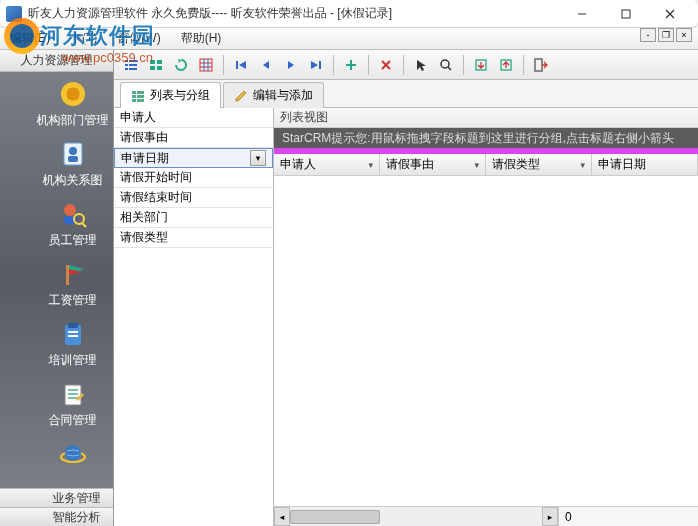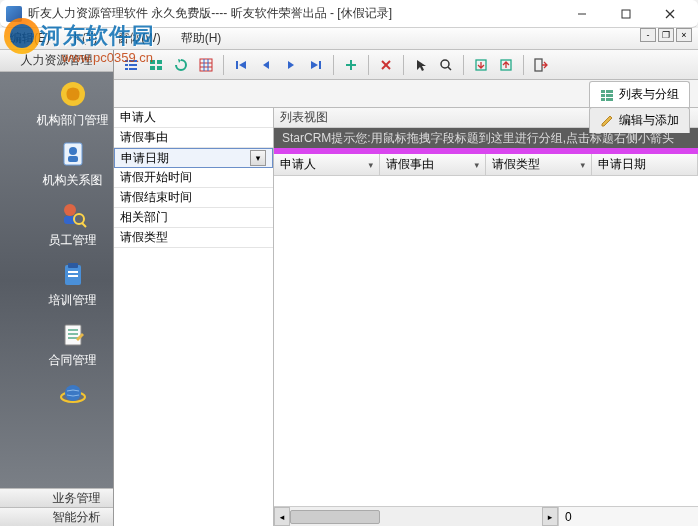--- a/index.html
+++ b/index.html
@@ -31,21 +31,21 @@
 .nav-icon { width: 32px; height: 32px; display: flex; align-items: center; justify-content: center; }
 .nav-label { color: #fff; margin-top: 2px; font-size: 12px; }
 .left-foot { }
 .foot-btn { height: 19px; background: linear-gradient(#f5f5f5,#dedede); border-top: 1px solid #bbb; display: flex; align-items: center; justify-content: center; color: #333; cursor: pointer; padding-left: 40px; }
 
 .main-col { flex: 1; display: flex; flex-direction: column; background: #fff; }
 .toolbar { height: 30px; background: linear-gradient(#fafafa,#e8e8e8); border-bottom: 1px solid #bbb; display: flex; align-items: center; padding: 0 6px; gap: 3px; }
 .tbtn { width: 22px; height: 22px; display: flex; align-items: center; justify-content: center; cursor: pointer; border-radius: 2px; }
 .tsep { width: 1px; height: 20px; background: #bbb; margin: 0 3px; }
 
-.tabbar { height: 28px; display: flex; align-items: flex-end; padding: 0 6px; background: #f4f4f4; border-bottom: 1px solid #bbb; flex-direction: column; }
+.tabbar { height: 28px; display: flex; align-items: flex-end; padding: 0 6px; background: #f4f4f4; border-bottom: 1px solid #bbb; }
 .tab { display: flex; align-items: center; gap: 5px; padding: 4px 10px; background: #fff; border: 1px solid #bbb; border-bottom: none; border-radius: 3px 3px 0 0; margin-right: 2px; cursor: pointer; position: relative; top: 1px; }
 .tab.inactive { background: #ececec; }
 .tab-ico { width: 14px; height: 14px; }
 
 .content-row { flex: 1; display: flex; overflow: hidden; }
 .fields-col { width: 160px; border-right: 1px solid #bbb; background: #fff; }
 .field-row { height: 20px; display: flex; align-items: center; padding: 0 6px; border-bottom: 1px solid #e4e4e4; cursor: pointer; }
 .field-row.sel { background: #eef3fb; border: 1px solid #6b8fc9; }
 .field-row.sel .dd { margin-left: auto; width: 16px; height: 16px; background: linear-gradient(#f6f6f6,#dcdcdc); border: 1px solid #999; display: flex; align-items: center; justify-content: center; font-size: 9px; }
 
@@ -135,20 +135,30 @@
       <div class="nav-item">
         <div class="nav-icon">
             <svg width="30" height="30">
               <circle cx="12" cy="11" r="6" fill="#d64"></circle>
               <rect x="6" y="17" width="12" height="8" rx="3" fill="#36c"></rect>
               <circle cx="21" cy="20" r="5" fill="none" stroke="#ffd54a" stroke-width="2"></circle>
               <line x1="24" y1="24" x2="28" y2="28" stroke="#ffd54a" stroke-width="2"></line>
             </svg>
           </div>
         <div class="nav-label">员工管理</div>
+      </div>
+      <div class="nav-item">
+        <div class="nav-icon">
+            <svg width="30" height="30">
+              <rect x="8" y="6" width="3" height="20" fill="#c84"></rect>
+              <path d="M11 6 L26 10 L11 16 Z" fill="#2a8"></path>
+              <path d="M11 10 L24 13 L11 16 Z" fill="#c33"></path>
+            </svg>
+          </div>
+        <div class="nav-label">工资管理</div>
       </div>
       <div class="nav-item">
         <div class="nav-icon">
             <svg width="30" height="30">
               <rect x="7" y="6" width="16" height="20" rx="2" fill="#4a90d9"></rect>
               <rect x="10" y="4" width="10" height="5" rx="1" fill="#2c5aa0"></rect>
               <rect x="10" y="12" width="10" height="2" fill="#fff"></rect>
               <rect x="10" y="16" width="10" height="2" fill="#fff"></rect>
             </svg>
           </div>

